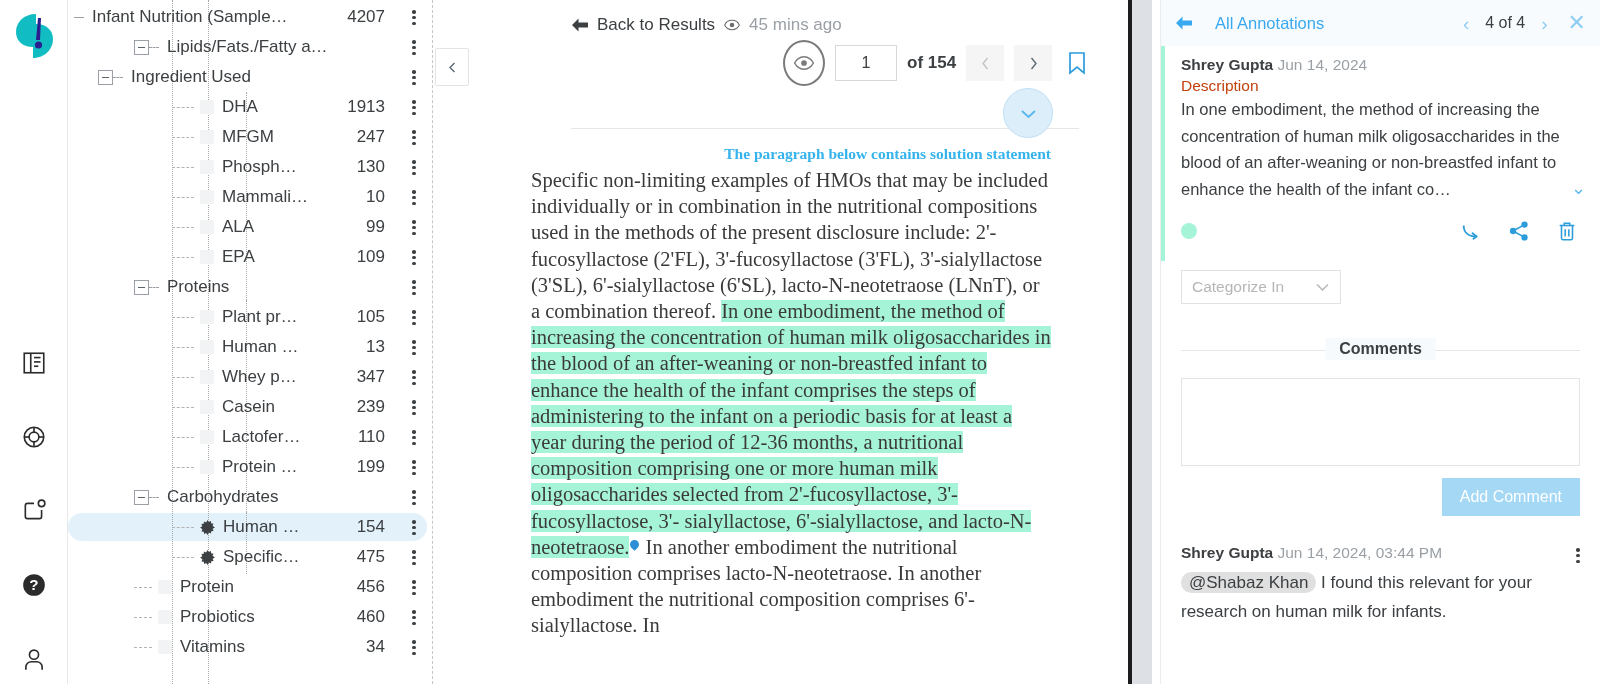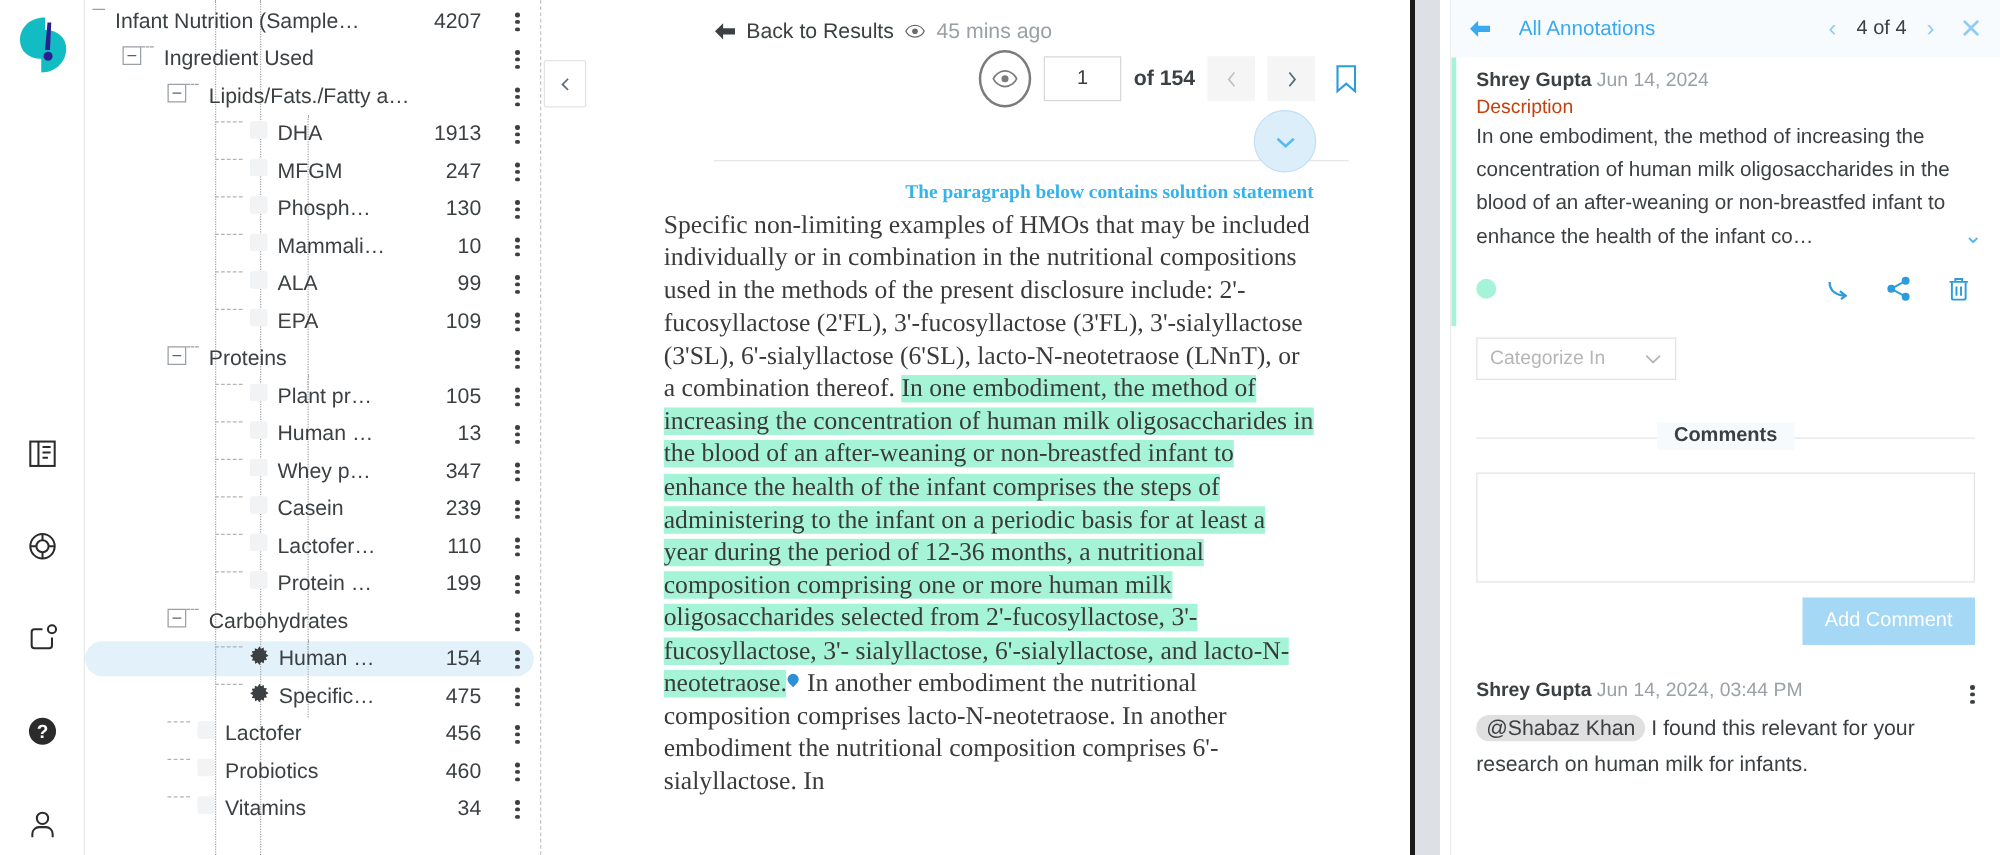--- a/index.html
+++ b/index.html
@@ -41,21 +41,21 @@
     height: 30px;
     display: flex; align-items: center;
     font-size: 17px; color: #3c4043;
     white-space: nowrap;
   }
   .tree-row .rowbg {
     position: absolute; left: 0; right: 6px; top: 1px; bottom: 1px;
     border-radius: 16px; pointer-events: none;
   }
   .tree-row.selected .rowbg { background: #e3f1fb; }
-  .tw { position: relative; display:flex; width: 100%; }
+  .tw { position: relative; display:flex; align-items:center; width: 100%; }
 
   .toggler {
     width: 15px; height: 15px; border: 1px solid #9aa0a6; background: #fff;
     display: inline-flex; align-items: center; justify-content: center;
     flex: 0 0 15px; position: relative; z-index: 2; cursor: pointer;
   }
   .toggler::before {
     content: ""; width: 7px; height: 1px; background: #5f6368;
   }
   .dash {
@@ -298,48 +298,48 @@
           </span>
           <span class="tcount">4207</span>
           <span class="kebab">
             <i></i>
             <i></i>
             <i></i>
           </span>
         </div>
         <div class="tree-row">
           <span class="rowbg"></span>
+          <span class="tw" style="padding-left:66px">
+            <span class="toggler"></span>
+            <span class="dash" style="width:10px;flex:0 0 10px"></span>
+            <span class="tlabel">Lipids/Fats./Fatty a…</span>
+          </span>
+          <span class="tcount"></span>
+          <span class="kebab">
+            <i></i>
+            <i></i>
+            <i></i>
+          </span>
+        </div>
+        <div class="tree-row">
+          <span class="rowbg"></span>
           <span class="tw" style="padding-left:30px">
             <span class="toggler"></span>
             <span class="dash" style="width:10px;flex:0 0 10px"></span>
             <span class="tlabel">Ingredient Used</span>
           </span>
           <span class="tcount"></span>
           <span class="kebab">
             <i></i>
             <i></i>
             <i></i>
           </span>
         </div>
         <div class="tree-row">
           <span class="rowbg"></span>
-          <span class="tw" style="padding-left:66px">
-            <span class="toggler"></span>
-            <span class="dash" style="width:10px;flex:0 0 10px"></span>
-            <span class="tlabel">Lipids/Fats./Fatty a…</span>
-          </span>
-          <span class="tcount"></span>
-          <span class="kebab">
-            <i></i>
-            <i></i>
-            <i></i>
-          </span>
-        </div>
-        <div class="tree-row">
-          <span class="rowbg"></span>
           <span class="tw" style="padding-left:104px">
             <span class="leafdash"></span>
             <span class="cbox"></span>
             <span class="tlabel">DHA</span>
           </span>
           <span class="tcount">1913</span>
           <span class="kebab">
             <i></i>
             <i></i>
             <i></i>
@@ -557,21 +557,21 @@
             <i></i>
             <i></i>
             <i></i>
           </span>
         </div>
         <div class="tree-row">
           <span class="rowbg"></span>
           <span class="tw" style="padding-left:66px">
             <span class="leafdash" style="width:18px;flex:0 0 18px"></span>
             <span class="cbox"></span>
-            <span class="tlabel">Lactofer</span>
+            <span class="tlabel">Protein</span>
           </span>
           <span class="tcount">456</span>
           <span class="kebab">
             <i></i>
             <i></i>
             <i></i>
           </span>
         </div>
         <div class="tree-row">
           <span class="rowbg"></span>

